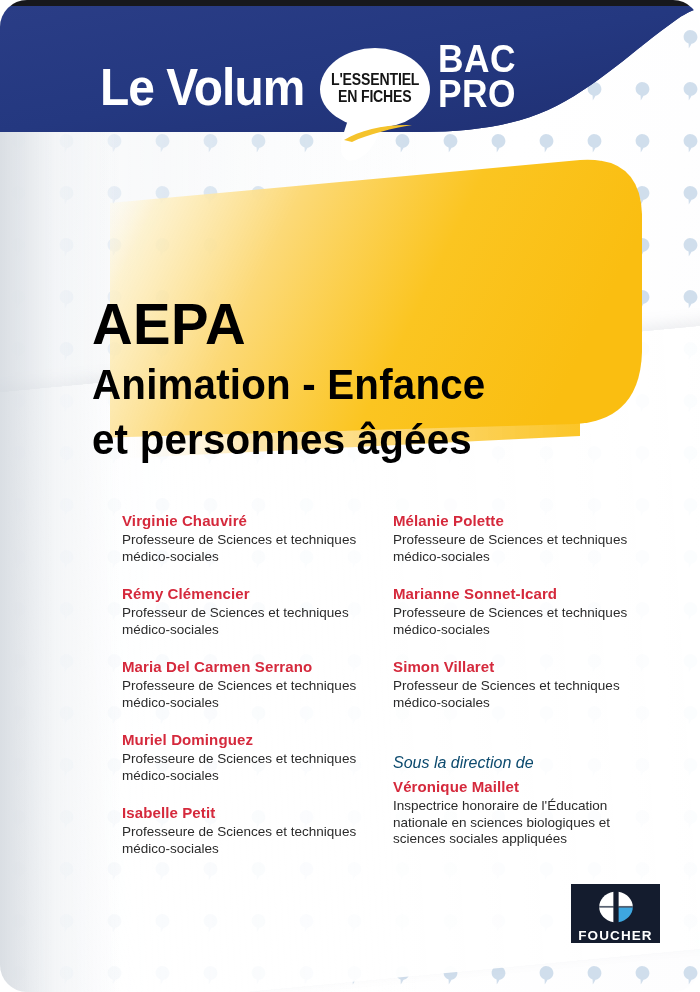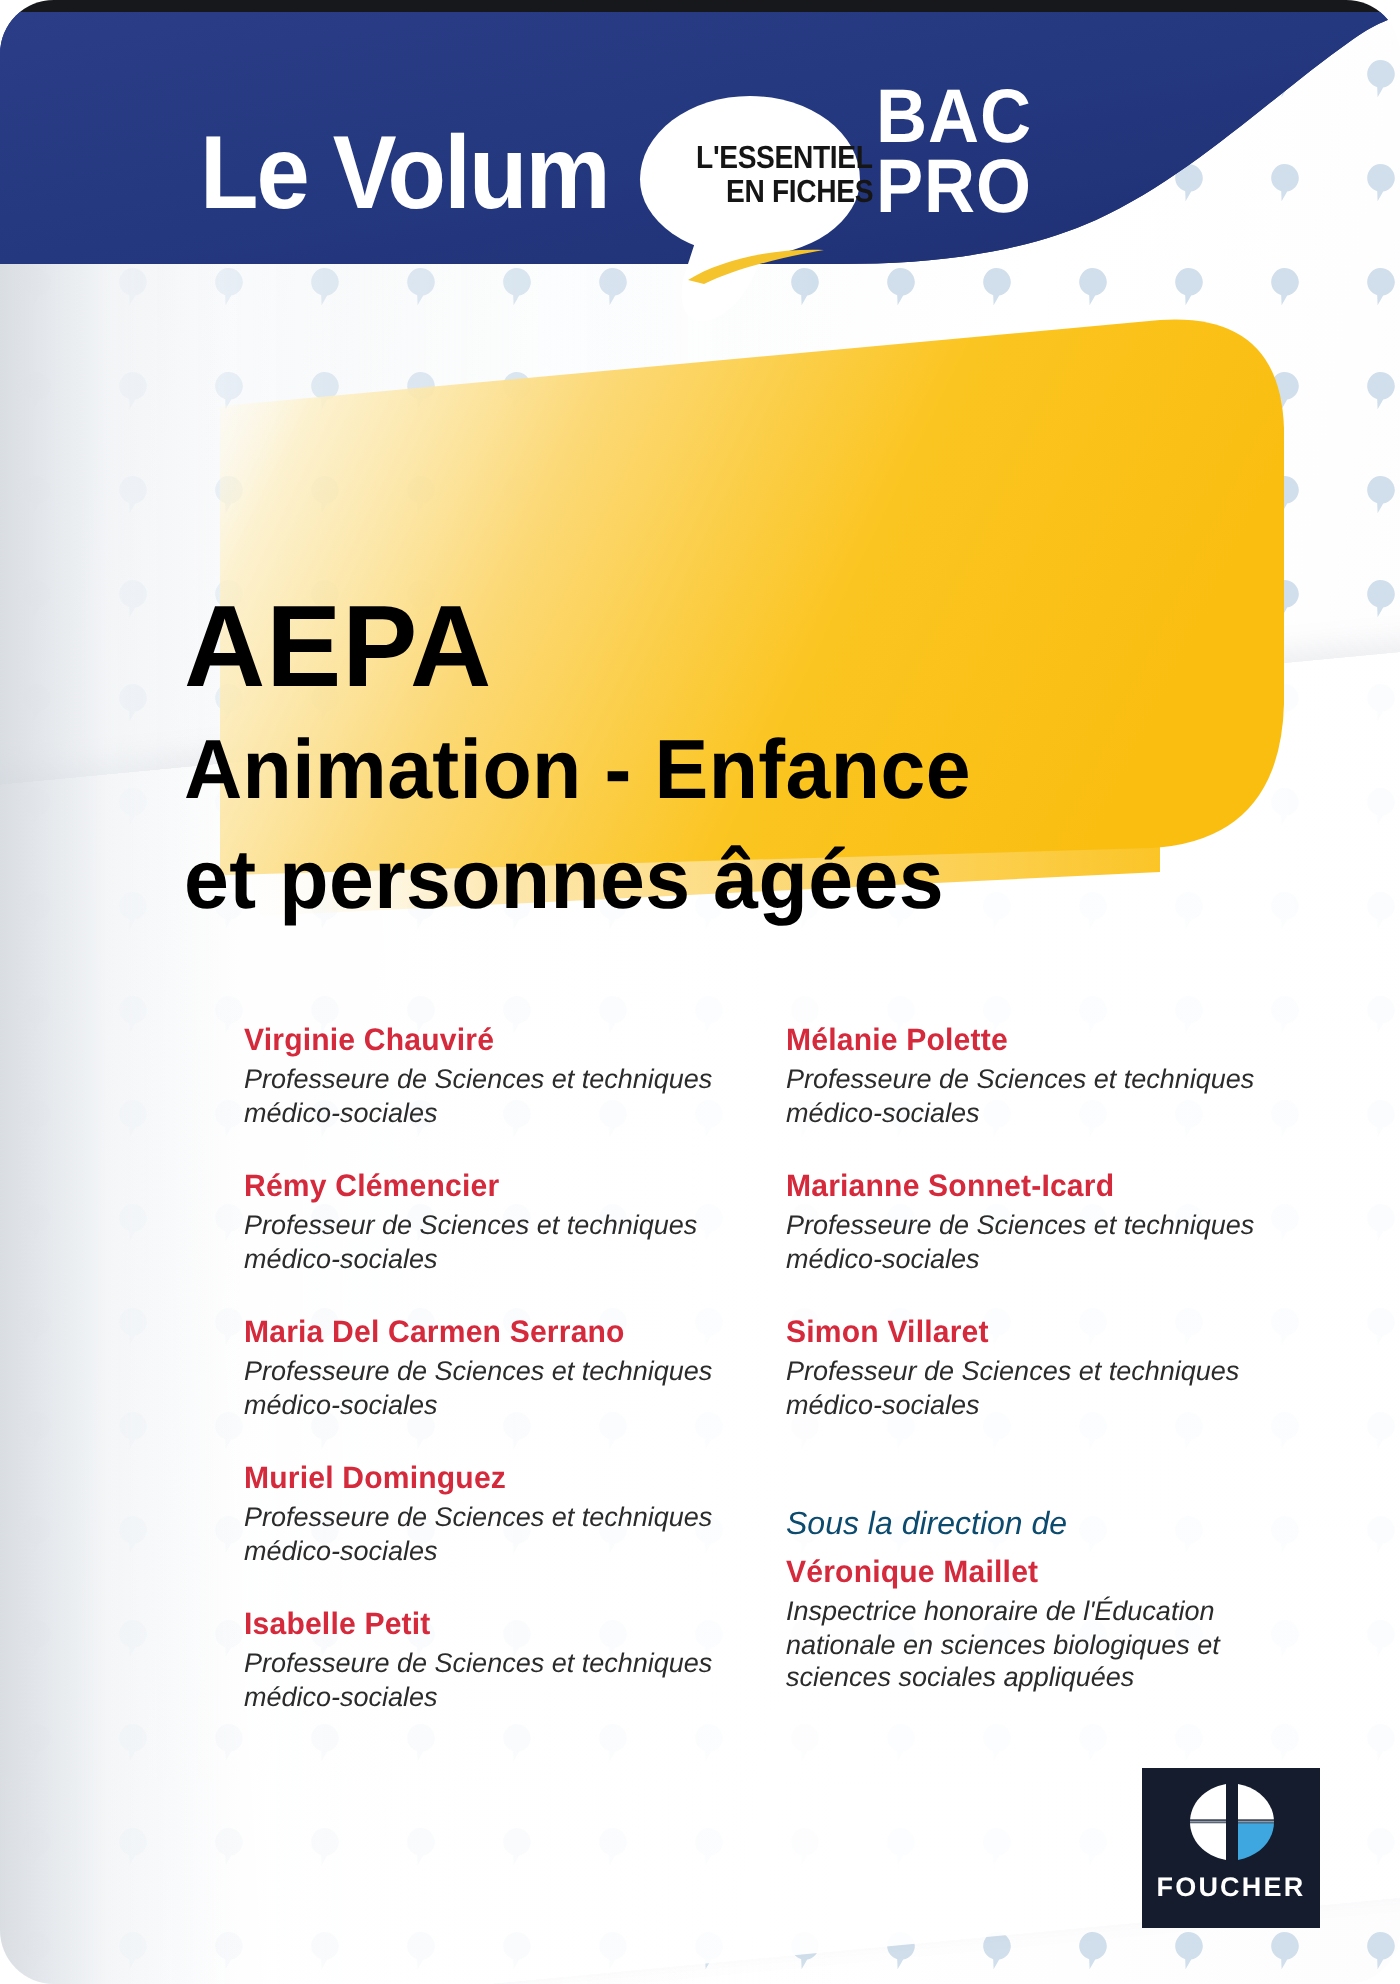--- a/index.html
+++ b/index.html
@@ -119,25 +119,25 @@
     left: 24px;
     top: 58px;
     width: 34px;
     height: 56px;
     background: #ffffff;
     border-radius: 0 0 60% 40%;
     transform: rotate(9deg) skewX(-9deg);
   }
   .bubble-text {
     position: absolute;
-    left: 12px; top: 0;
+    left: 0; top: 0;
     width: 110px; height: 80px;
     display: flex;
     flex-direction: column;
-    align-items: flex-end;
+    align-items: center;
     justify-content: center;
     z-index: 3;
   }
   .bubble-text span {
     font-family: "Liberation Sans Narrow", "Liberation Sans", sans-serif;
     font-weight: bold;
     color: #151515;
     font-size: 16px;
     line-height: 17px;
     letter-spacing: -.2px;
@@ -227,21 +227,20 @@
     font-size: 15.5px;
     line-height: 18px;
     color: #d5293c;
     letter-spacing: .1px;
     transform: scaleX(.97);
     transform-origin: left top;
     white-space: nowrap;
   }
   .author-role {
     font-family: "Liberation Sans Narrow", "Liberation Sans", sans-serif;
-    font-style: italic;
     font-size: 13.5px;
     line-height: 16.5px;
     color: #2b2b2b;
     margin-top: 2px;
     max-width: 250px;
   }
 
   .direction-label {
     font-family: "Liberation Sans Narrow", "Liberation Sans", sans-serif;
     font-style: italic;
@@ -250,21 +249,21 @@
     color: #0c4a6e;
     margin-bottom: 5px;
   }
 
   
   .publisher {
     position: absolute;
     left: 571px;
     top: 884px;
     width: 89px;
-    height: 80px;
+    height: 59px;
     background: #141c2e;
     z-index: 18;
     display: flex;
     flex-direction: column;
     align-items: center;
     justify-content: flex-start;
     padding-top: 7px;
     box-sizing: border-box;
   }
   .publisher-mark { width: 46px; height: 40px; }

